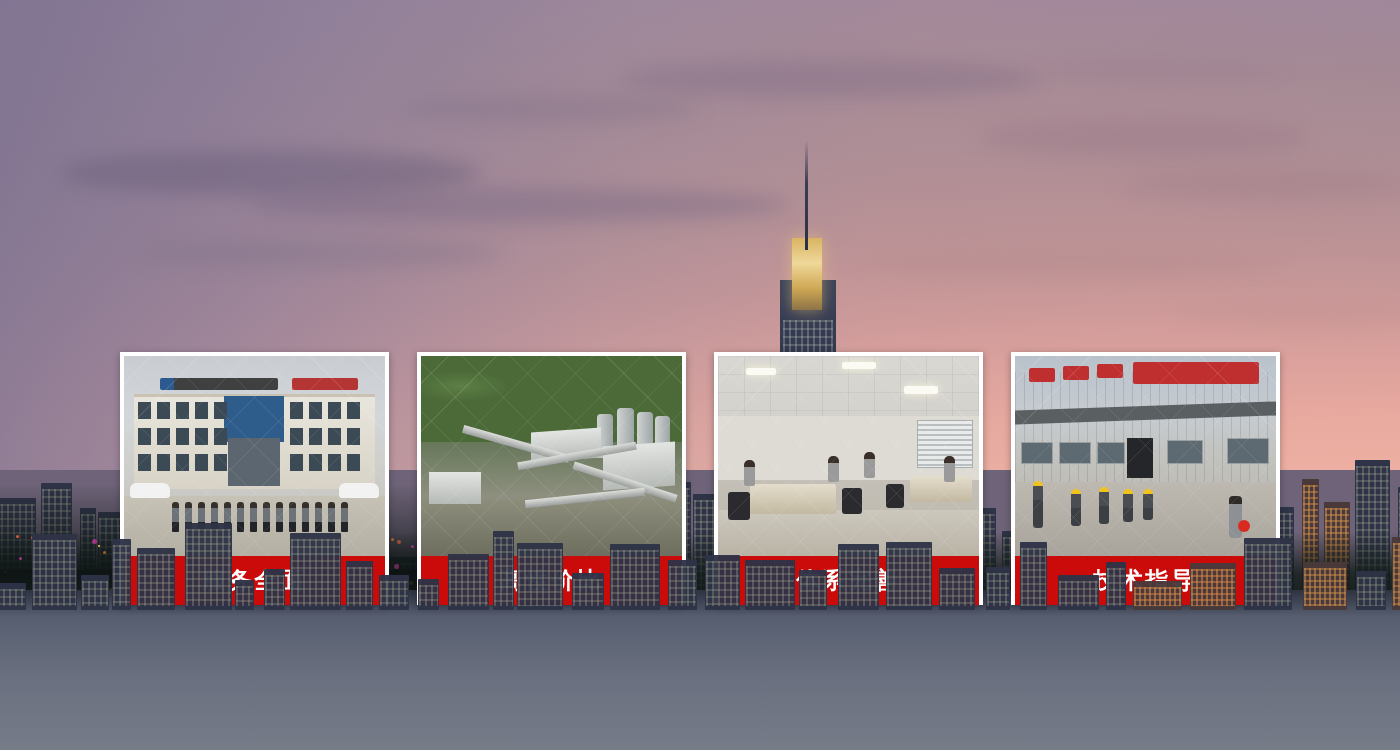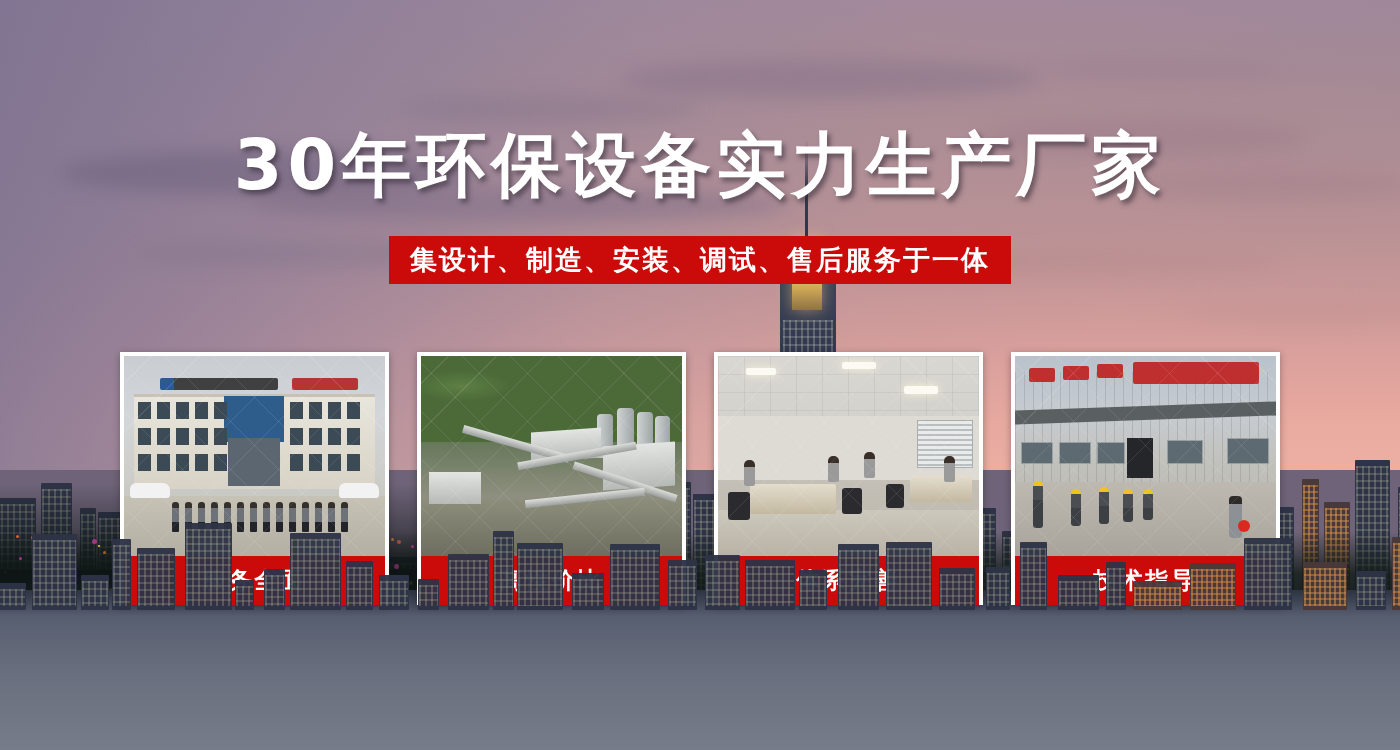--- a/index.html
+++ b/index.html
@@ -481,25 +481,21 @@
       <div class="speck" style="left: 409px; top: 97px; width: 4px; height: 4px; background: rgb(255, 210, 74); opacity: 0.53;"></div>
       <div class="speck" style="left: 186px; top: 106px; width: 2px; height: 2px; background: rgb(200, 58, 160); opacity: 0.94;"></div>
       <div class="speck" style="left: 108px; top: 117px; width: 5px; height: 5px; background: rgb(224, 69, 43); opacity: 0.61;"></div>
       <div class="speck" style="left: 321px; top: 74px; width: 4px; height: 4px; background: rgb(224, 69, 43); opacity: 0.81;"></div>
       <div class="speck" style="left: 83px; top: 129px; width: 5px; height: 5px; background: rgb(255, 210, 74); opacity: 0.55;"></div>
       <div class="speck" style="left: 18px; top: 104px; width: 3px; height: 3px; background: rgb(255, 106, 61); opacity: 0.88;"></div>
     </div>
   <div class="bank"></div>
   <div class="river"></div>
 
-  <div class="headline">30年环保设备实力生产厂家</div>
-
-  <div class="subbar">
-    <span class="subbar-text">集设计、制造、安装、调试、售后服务于一体</span>
-  </div>
+
 
   <div class="cards">
 
     <div class="card">
       <div class="card-photo p1">
         <div class="ground"></div>
         <div class="bldg"></div>
         <div class="glass"></div>
         <div class="entr"></div>
         <div class="roofsign"></div>

